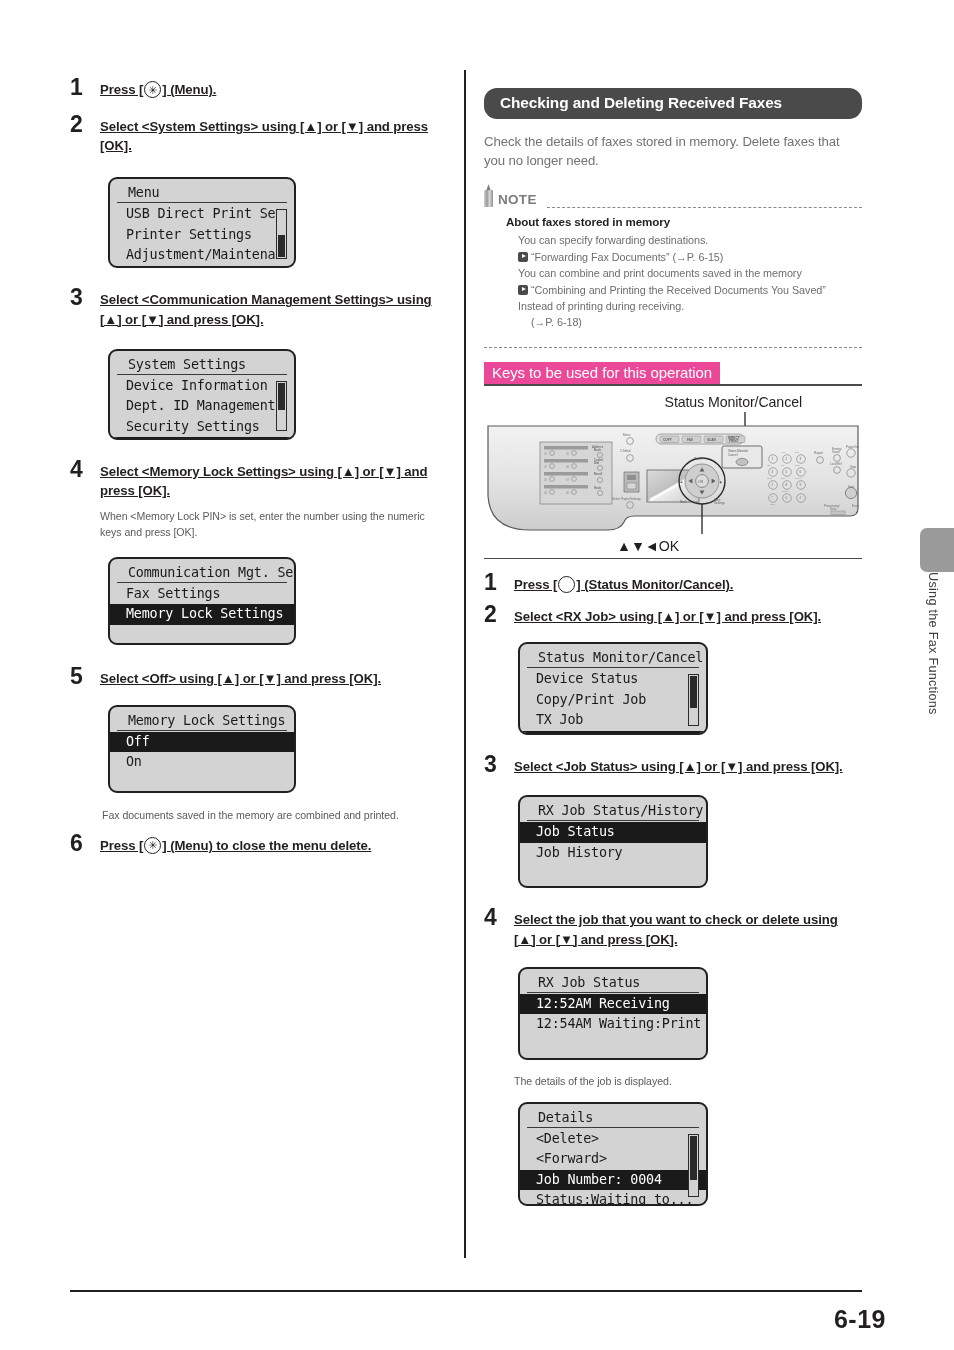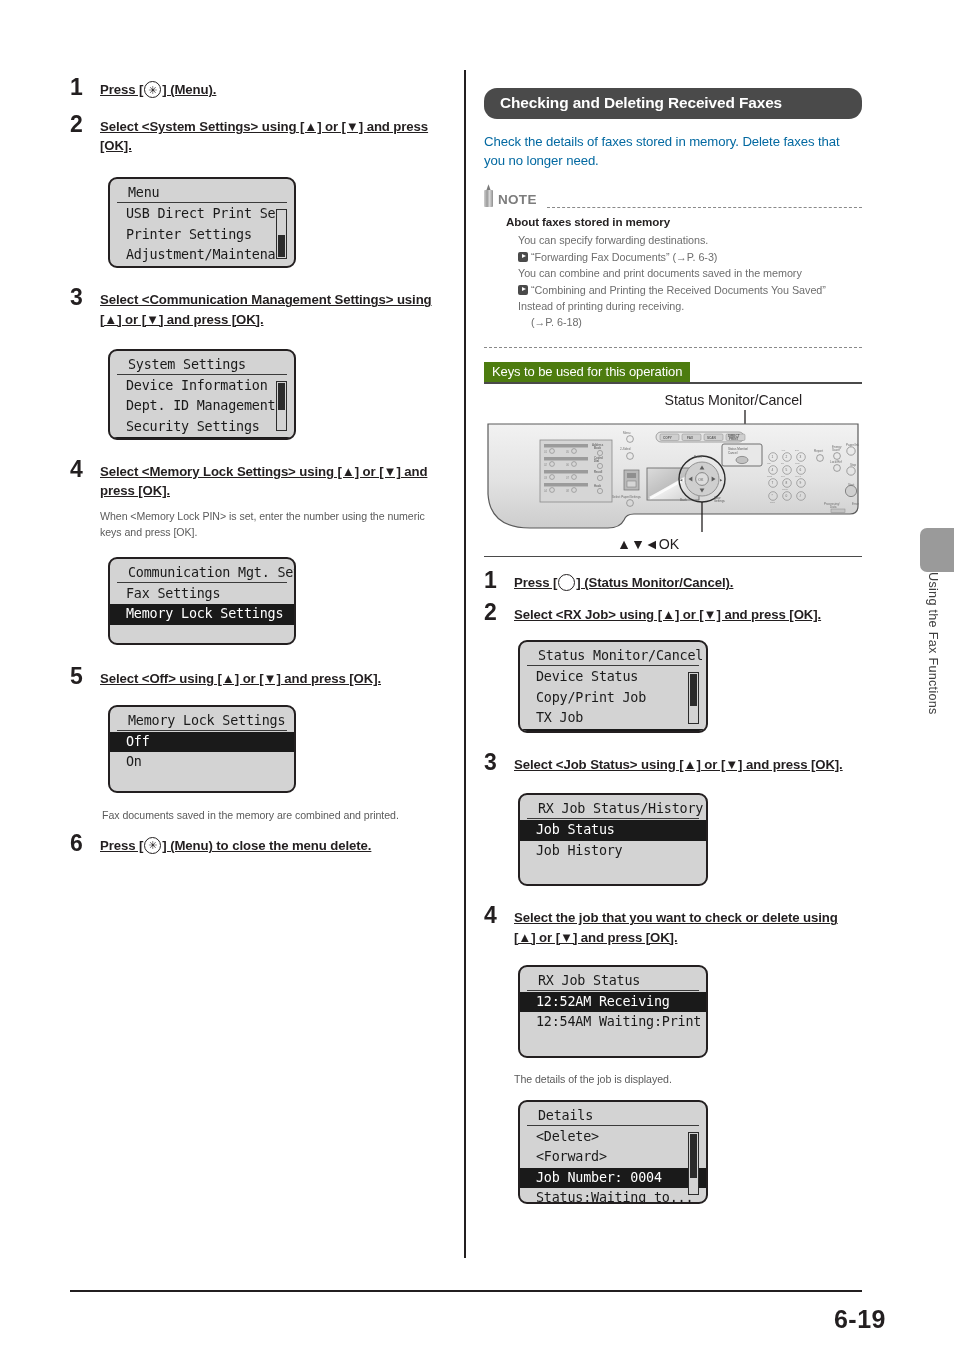--- a/index.html
+++ b/index.html
@@ -108,21 +108,21 @@
   .sec-banner {
     background:#4a4a4a; color:#ffffff;
     border-radius:13px;
     font-size:15.4px; font-weight:bold;
     padding:6px 0 7px 16px;
     letter-spacing:-0.1px;
     width:378px;
   }
   .sec-intro {
     font-size:13.2px; line-height:1.45; margin-top:13px;
-    color:#0369a1; letter-spacing:-0.1px;
+    color:#737373; letter-spacing:-0.1px;
   }
 
   .note-wrap { margin-top:14px; position:relative; }
   .note-head { display:flex; align-items:flex-end; }
   .note-pen {
     width:9px; height:23px; margin-right:5px; position:relative; flex:0 0 9px;
   }
   .note-pen .body {
     position:absolute; left:0; top:6px; width:9px; height:17px;
     background:linear-gradient(90deg,#cfcfcf 0%,#9a9a9a 35%,#d9d9d9 62%,#8e8e8e 100%);
@@ -160,21 +160,21 @@
   .ref-ico::after {
     content:""; position:absolute; left:3.5px; top:2.3px;
     border-left:4px solid #ffffff;
     border-top:2.7px solid transparent;
     border-bottom:2.7px solid transparent;
   }
 
   
   .keys-block { margin-top:14px; position:relative; }
   .keys-tag {
-    background:#4d7c0f; color:#ffffff; font-size:13px;
+    background:#ec4899; color:#ffffff; font-size:15px;
     padding:2.5px 8px 3px 8px; display:inline-block; letter-spacing:-0.1px;
   }
   .keys-rule-top {
     height:1.4px; background:#4a4a4a; margin-top:0px;
   }
   .keys-rule-bot {
     height:1.4px; background:#4a4a4a; margin-top:4px;
   }
   .keys-callout-top {
     text-align:right; font-size:14.2px; color:#231f20;
@@ -310,21 +310,21 @@
         </div>
         <div class="note-label">NOTE</div>
         <div class="note-dash"></div>
       </div>
       <div class="note-sub">About faxes stored in memory</div>
 
       <div class="note-line">
         <span>You can specify forwarding destinations.</span>
       </div>
       <div class="note-line ref">
-        <span class="ref-ico"></span><span>“Forwarding Fax Documents” (→P. 6-3)</span>
+        <span class="ref-ico"></span><span>“Forwarding Fax Documents” (→P. 6-15)</span>
       </div>
       <div class="note-line">
         <span>You can combine and print documents saved in the memory</span>
       </div>
       <div class="note-line ref">
         <span class="ref-ico"></span><span>“Combining and Printing the Received Documents You Saved”</span>
       </div>
       <div class="note-line">
         <span>Instead of printing during receiving.</span>
       </div>

